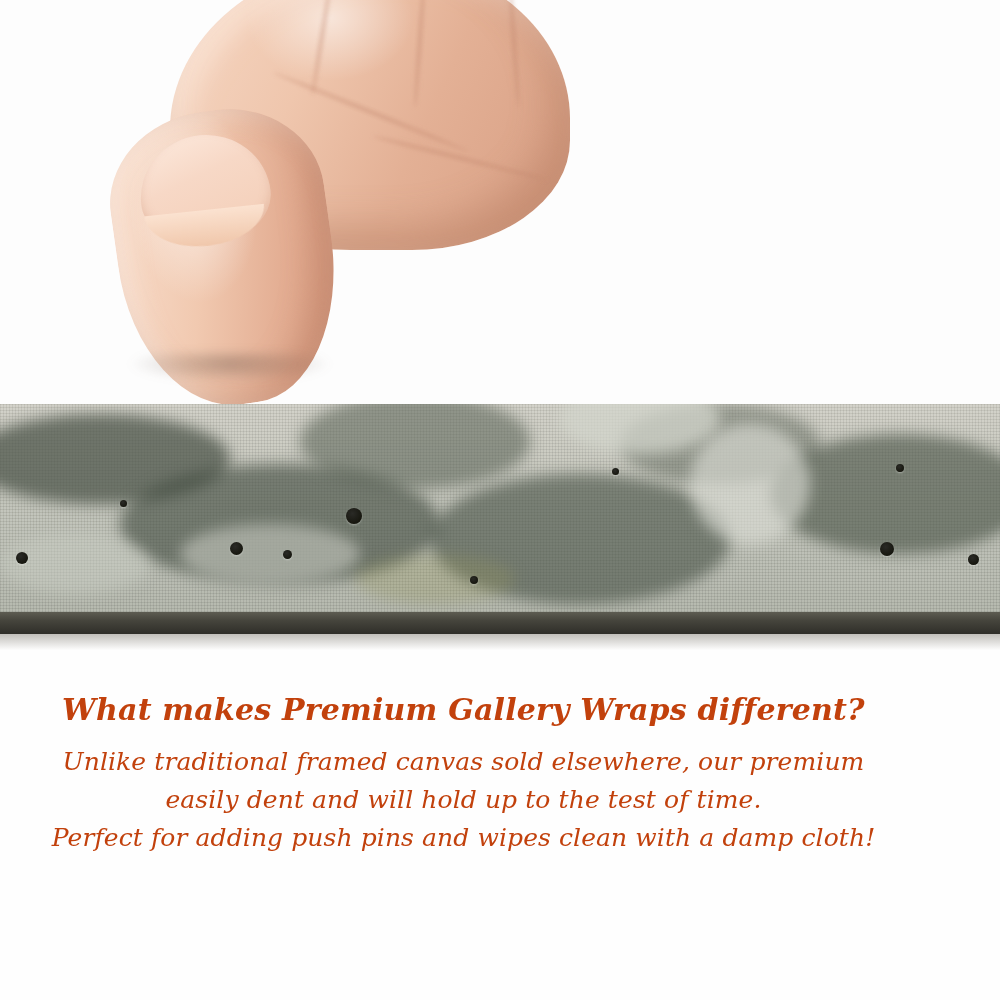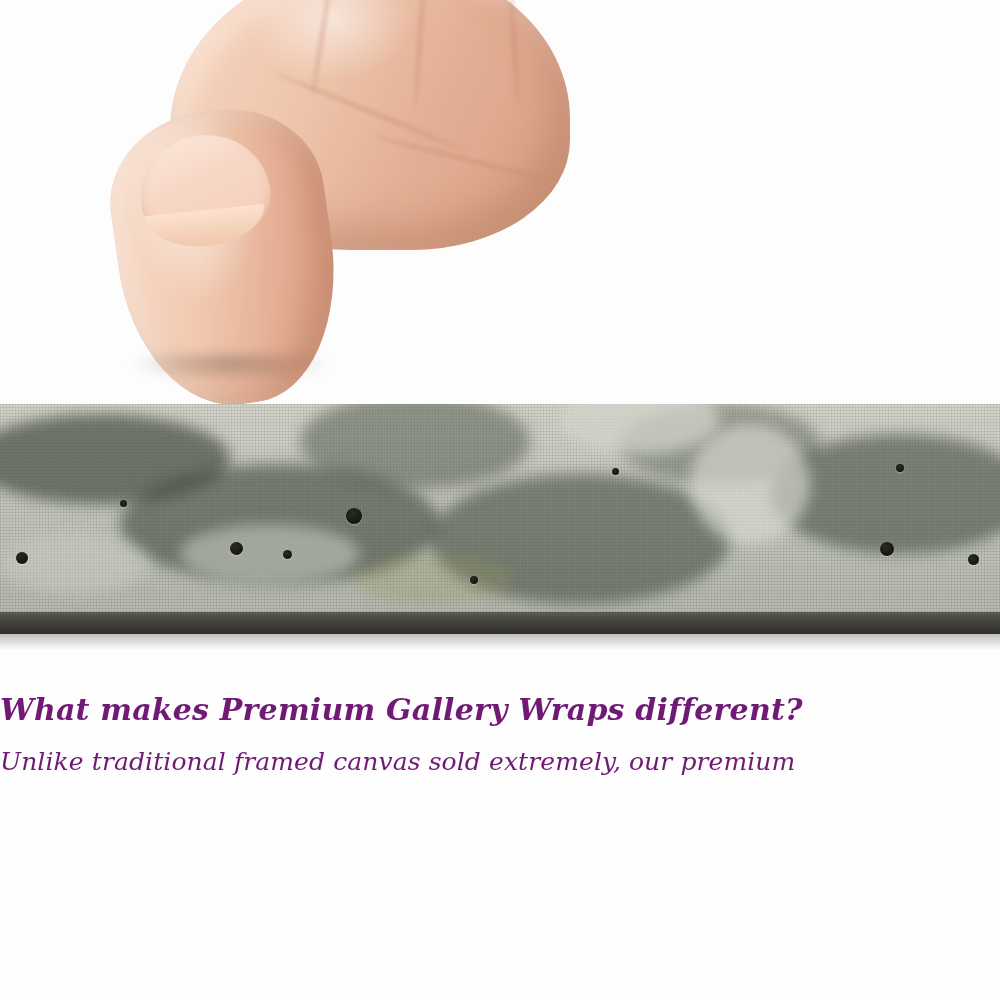--- a/index.html
+++ b/index.html
@@ -148,21 +148,22 @@
     height: 16px;
     background: linear-gradient(180deg, rgba(120,115,105,0.45) 0%, rgba(255,255,255,0) 100%);
   }
 
   
   .caption {
     position: absolute;
     left: 0;
     top: 690px;
     width: 927px;
-    color: #701a75;
+    text-align: center;
+    color: #c2410c;
     font-family: "DejaVu Serif", serif;
     font-style: italic;
   }
   .caption-title {
     font-size: 30px;
     font-weight: bold;
     line-height: 1.35;
     margin-bottom: 12px;
     letter-spacing: 0.2px;
   }
@@ -218,16 +219,18 @@
       <div class="hole" style="left:470px; top:172px; width:8px;  height:8px;"></div>
       <div class="hole" style="left:120px; top:96px;  width:7px;  height:7px;"></div>
     </div>
 
     <div class="strip-bottom-edge"></div>
     <div class="strip-bottom-shadow"></div>
   </div>
 
   <div class="caption">
     <div class="caption-title">What makes Premium Gallery Wraps different?</div>
-    <div class="caption-line">Unlike traditional framed canvas sold extremely, our premium</div>
+    <div class="caption-line">Unlike traditional framed canvas sold elsewhere, our premium</div>
+    <div class="caption-line">easily dent and will hold up to the test of time.</div>
+    <div class="caption-line">Perfect for adding push pins and wipes clean with a damp cloth!</div>
   </div>
 
 </div>
 
 </body></html>

